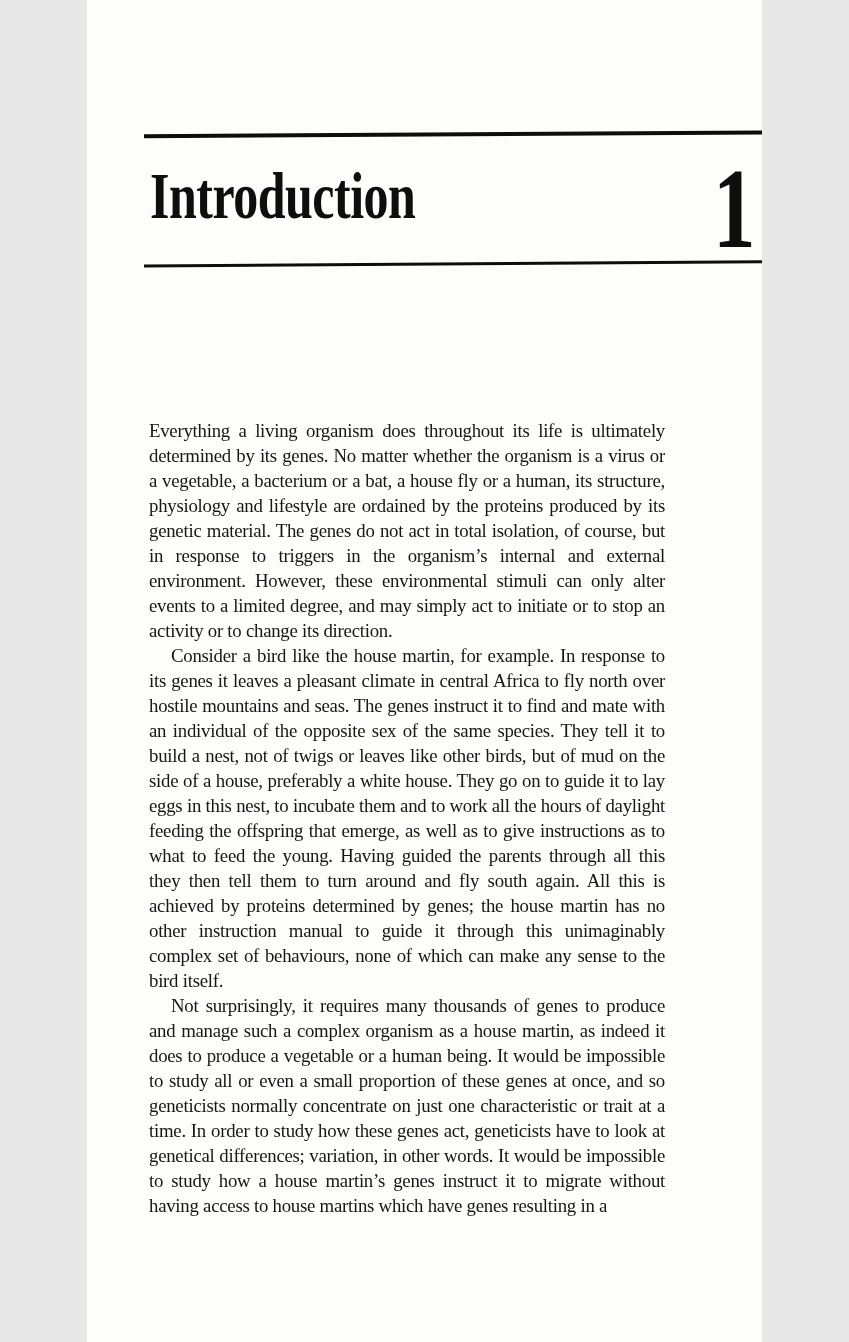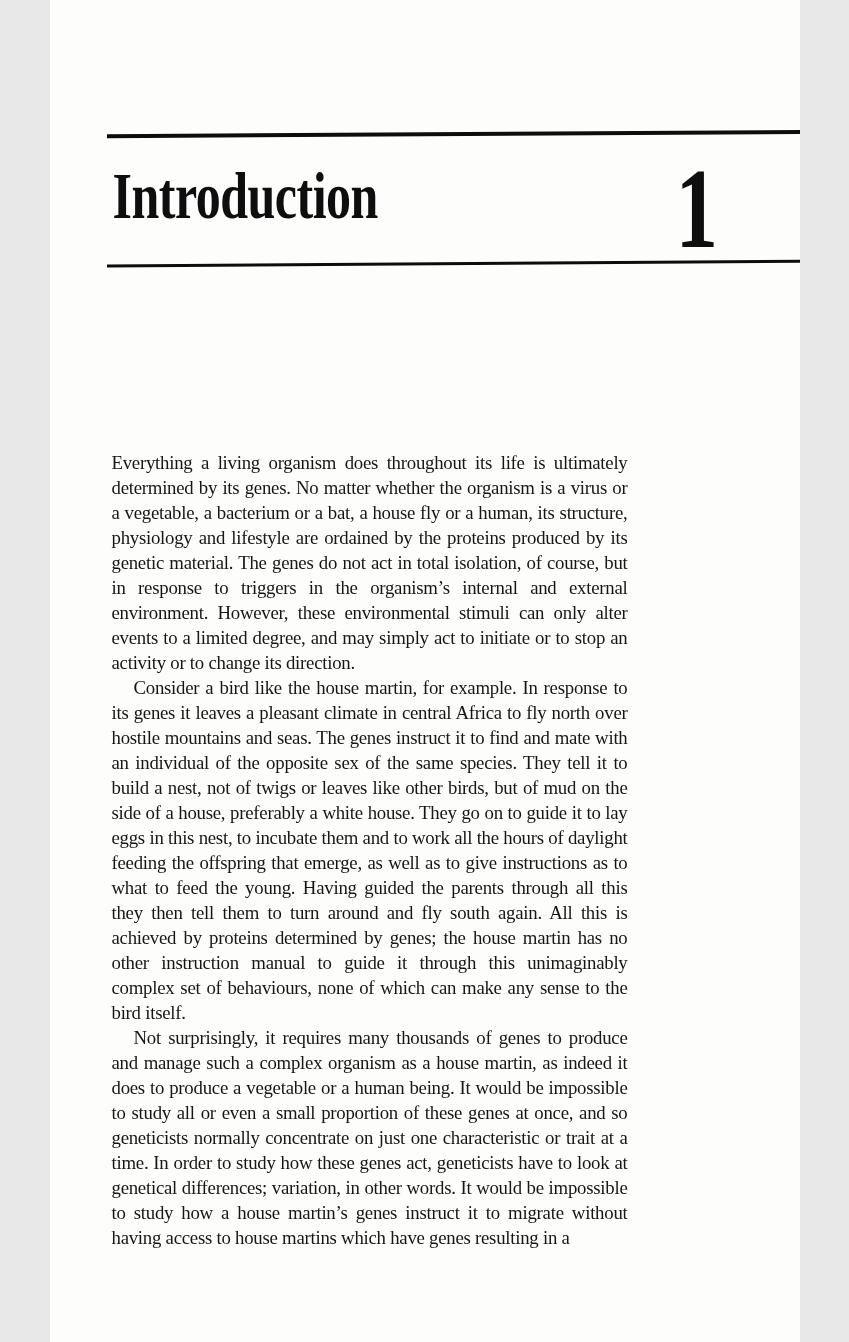--- a/index.html
+++ b/index.html
@@ -2,21 +2,21 @@
 <html><head>
 <meta charset="utf-8">
 <style>
   html, body {
     margin: 0;
     padding: 0;
     background: #e8e8e8;
   }
   .page {
     position: relative;
-    width: 750px;
+    width: 675px;
     height: 1342px;
     margin: 0 auto;
     background: #fdfdfc;
     overflow: hidden;
     font-family: "Liberation Serif", "DejaVu Serif", serif;
     color: #141414;
   }
   .rule {
     position: absolute;
     background: #0d0d0d;
@@ -63,21 +63,21 @@
     color: #0e0e0e;
   }
   .chapter-number .stretch-num {
     display: inline-block;
     transform: scaleY(1.35);
     transform-origin: 50% 100%;
   }
   .body-text {
     position: absolute;
     left: 62px;
-    top: 450px;
+    top: 418px;
     width: 516px;
     font-size: 18.8px;
     line-height: 25px;
     letter-spacing: -0.25px;
     text-align: justify;
     color: #161616;
   }
   .body-text p {
     margin: 0;
     padding: 0;

